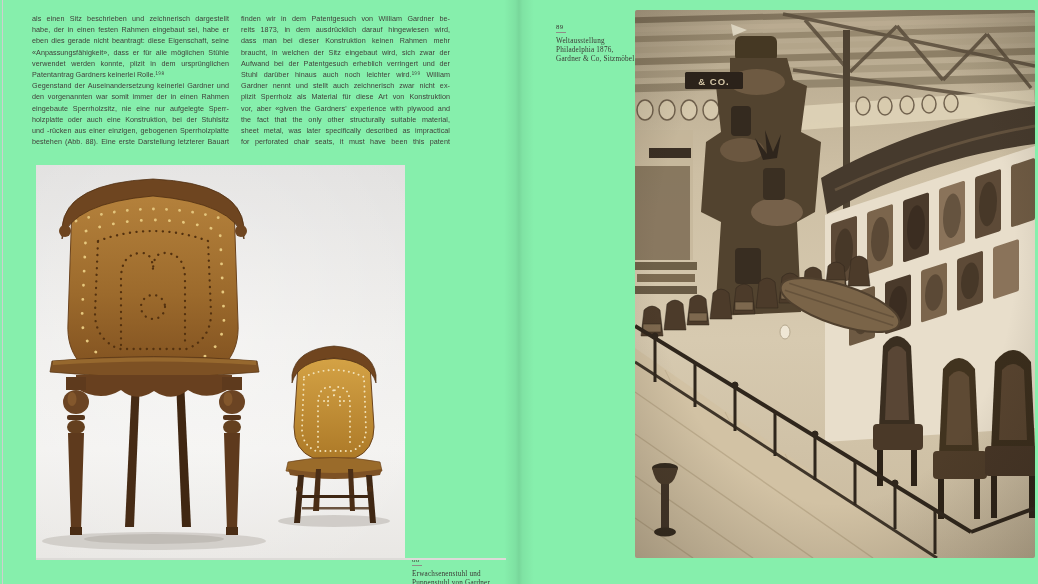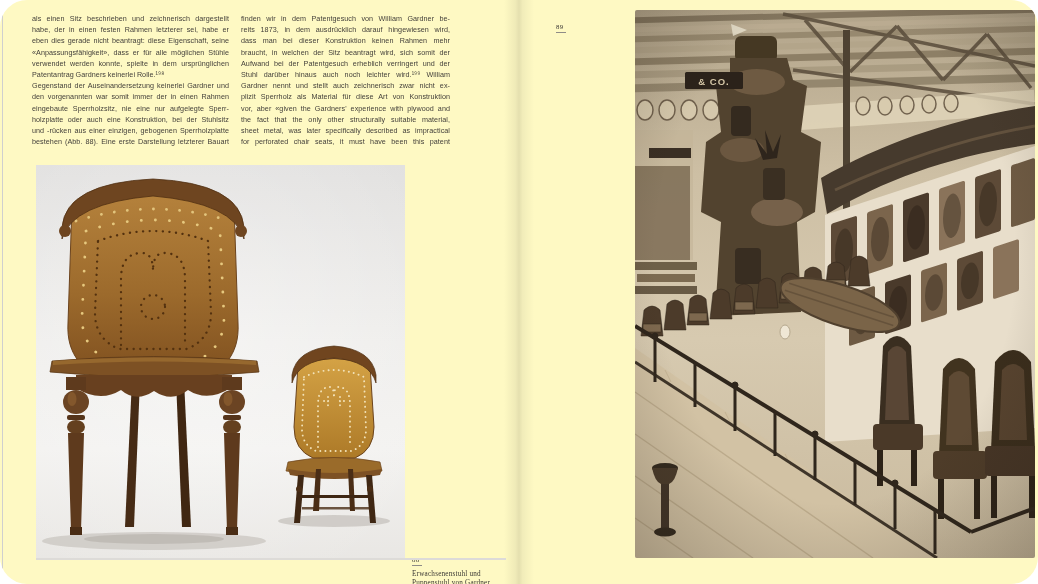--- a/index.html
+++ b/index.html
@@ -1,17 +1,17 @@
 <!DOCTYPE html>
 <html><head>
 <meta charset="utf-8">
 <style>
   html,body{margin:0;padding:0;background:#ffffff;}
-  .stage{position:relative;width:1038px;height:584px;background:#fef9c3;overflow:hidden;
-         font-family:"Liberation Sans",sans-serif;color:#3e3b36;border-radius:27px;}
+  .stage{position:relative;width:1038px;height:584px;background:#86efac;overflow:hidden;
+         font-family:"Liberation Sans",sans-serif;color:#3e3b36;}
   .edge-line{position:absolute;left:2px;top:0;width:1px;height:584px;background:#cfcfcf;}
   .bottom-shade{position:absolute;left:36px;top:558px;width:470px;height:2px;background:#dddbd8;}
 
   
   .col{position:absolute;top:13px;}
   .col1{left:32px;width:197px;}
   .col2{left:233px;width:209px;margin-left:8px;}
   .tline{font-size:7.2px;line-height:11.2px;letter-spacing:0.05px;word-spacing:-0.2px;
          text-align:justify;text-align-last:justify;color:#413e39;}
   .tline.endpara{text-align-last:left;}
@@ -37,37 +37,37 @@
 </style>
 </head>
 <body>
 
 <div class="stage">
   <div class="edge-line"></div>
 
   <section>
     <div class="col col1">
         <div class="tline">als einen Sitz beschrieben und zeichnerisch dargestellt</div>
-        <div class="tline">habe, der in einen festen Rahmen letzterer sei, habe er</div>
+        <div class="tline">habe, der in einen festen Rahmen eingebaut sei, habe er</div>
         <div class="tline">eben dies gerade nicht beantragt: diese Eigenschaft, seine</div>
         <div class="tline">«Anpassungsfähigkeit», dass er für alle möglichen Stühle</div>
-        <div class="tline">verwendet werden konnte, spielte in dem ursprünglichen</div>
+        <div class="tline">verwendet werden konnte, plizit in dem ursprünglichen</div>
         <div class="tline endpara">Patentantrag Gardners keinerlei Rolle.¹⁹⁸</div>
         <div class="tline">Gegenstand der Auseinandersetzung keinerlei Gardner und</div>
         <div class="tline">den vorgenannten war somit immer der in einen Rahmen</div>
         <div class="tline">eingebaute Sperrholzsitz, nie eine nur aufgelegte Sperr-</div>
         <div class="tline">holzplatte oder auch eine Konstruktion, bei der Stuhlsitz</div>
         <div class="tline">und -rücken aus einer einzigen, gebogenen Sperrholzplatte</div>
         <div class="tline">bestehen (Abb. 88). Eine erste Darstellung letzterer Bauart</div>
       </div>
     <div class="col col2">
         <div class="tline">finden wir in dem Patentgesuch von William Gardner be-</div>
         <div class="tline">reits 1873, in dem ausdrücklich darauf hingewiesen wird,</div>
         <div class="tline">dass man bei dieser Konstruktion keinen Rahmen mehr</div>
-        <div class="tline">braucht, in welchen der Sitz beantragt wird, sich somit der</div>
+        <div class="tline">braucht, in welchen der Sitz eingebaut wird, sich zwar der</div>
         <div class="tline">Aufwand bei der Patentgesuch erheblich verringert und der</div>
         <div class="tline">Stuhl darüber hinaus auch noch leichter wird.¹⁹⁹ William</div>
         <div class="tline">Gardner nennt und stellt auch zeichnerisch zwar nicht ex-</div>
         <div class="tline">plizit Sperrholz als Material für diese Art von Konstruktion</div>
         <div class="tline">vor, aber «given the Gardners' experience with plywood and</div>
         <div class="tline">the fact that the only other structurally suitable material,</div>
         <div class="tline">sheet metal, was later specifically described as impractical</div>
         <div class="tline">for perforated chair seats, it must have been this patent</div>
       </div>
 
@@ -164,20 +164,25 @@
           <div class="capline">Privatsammlung</div>
         </div>
     </div>
   </section>
 
   <div class="gutter"></div>
 
   <section>
     <div class="caption caption-right">
       <div class="fignum">89</div>
+      <div>
+          <div class="capline">Weltausstellung</div>
+          <div class="capline">Philadelphia 1876,</div>
+          <div class="capline">Gardner &amp; Co, Sitzmöbel</div>
+        </div>
     </div>
 
     <figure class="expo-photo">
       <svg viewBox="0 0 400 548">
         <defs>
           <linearGradient id="pBg" x1="0" y1="0" x2="0" y2="1">
             <stop offset="0" stop-color="#b2a48a"></stop>
               <stop offset="0.3" stop-color="#cdbfa4"></stop>
             <stop offset="0.6" stop-color="#d7cab0"></stop>
               <stop offset="1" stop-color="#c9ba9e"></stop>

